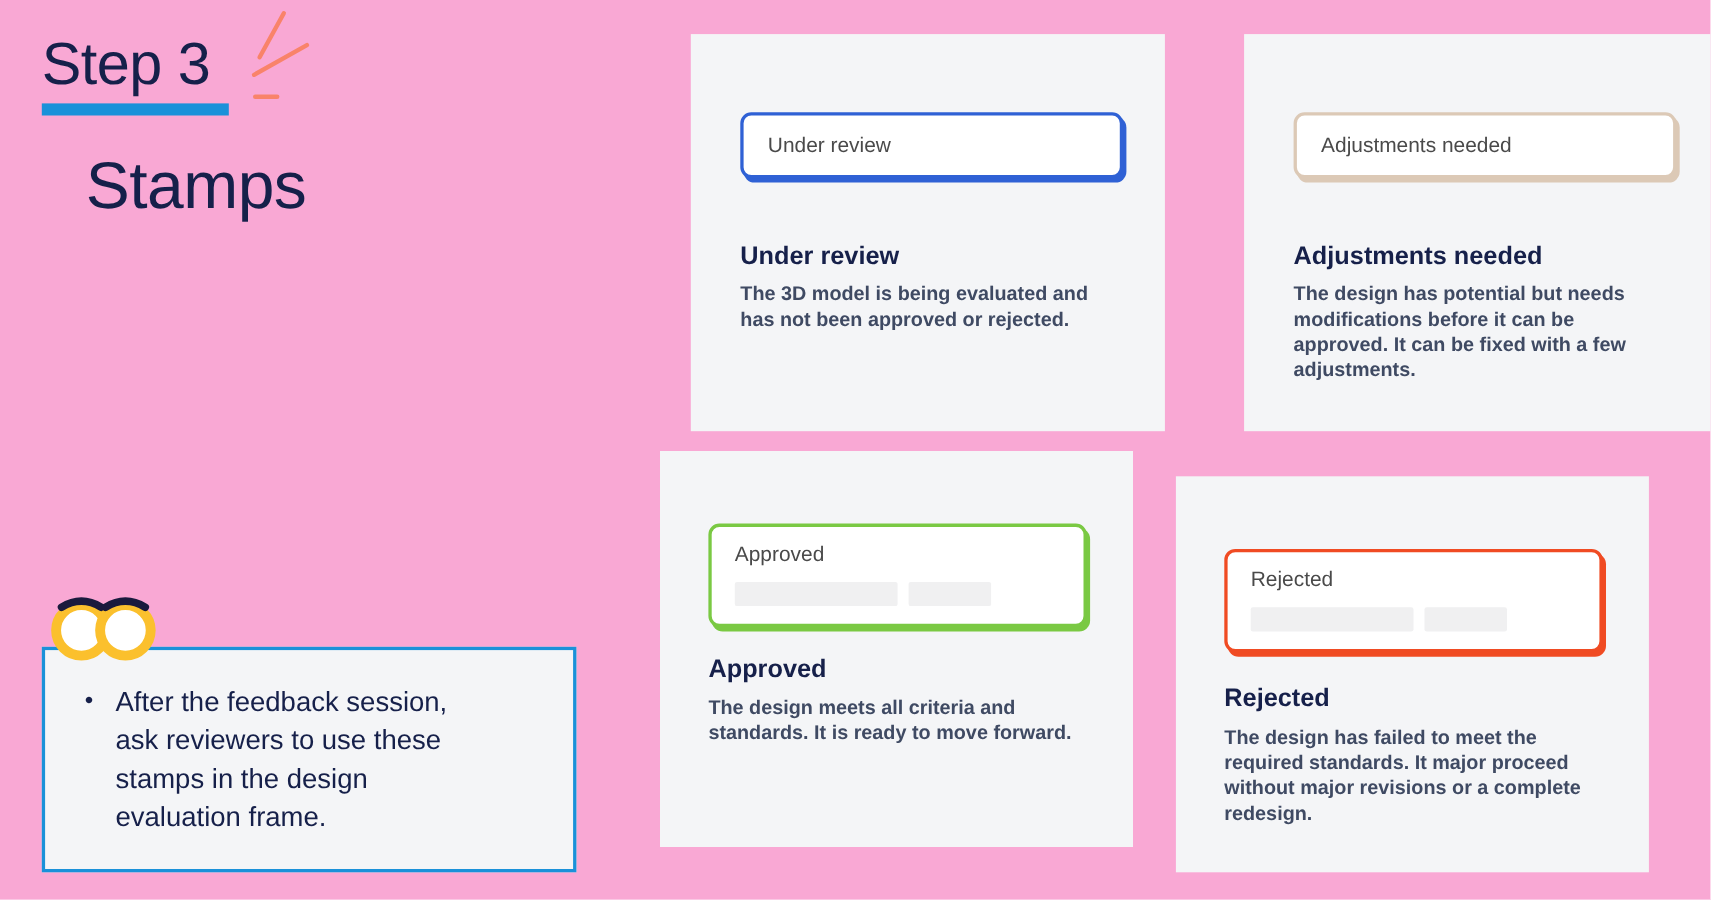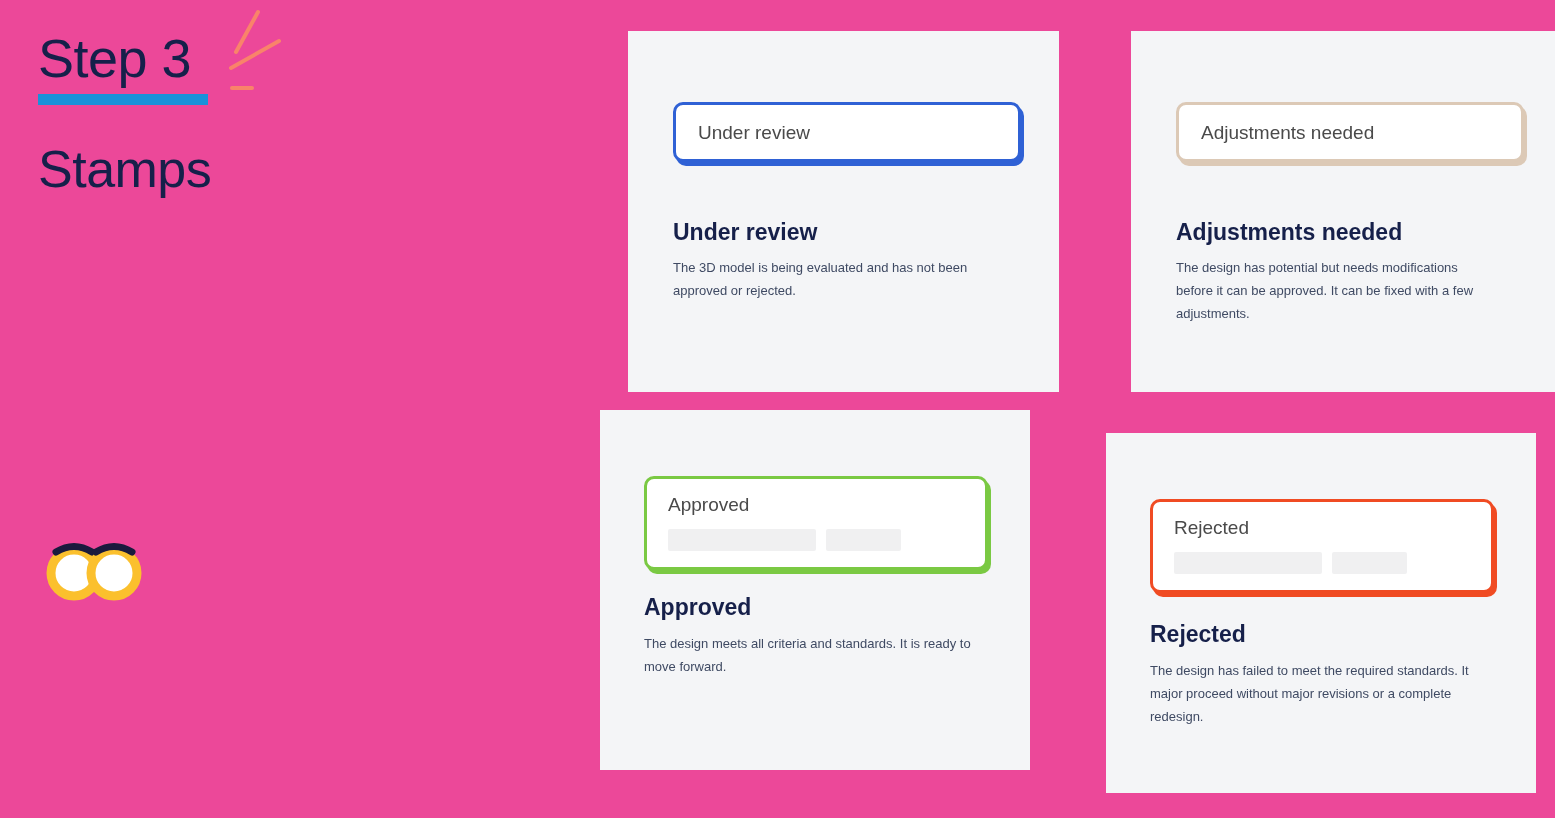--- a/index.html
+++ b/index.html
@@ -10,21 +10,21 @@
     height: 818px;
     background: #ffffff;
     font-family: "Liberation Sans", sans-serif;
     overflow: hidden;
   }
 
   #page {
     position: relative;
     width: 1555px;
     height: 818px;
-    background: #ec4899;
+    background: #f9a8d4;
   }
 
   
   .left-col {
     position: absolute;
     left: 38px;
     top: 26px;
     width: 530px;
   }
 
@@ -53,25 +53,26 @@
     position: absolute;
     left: 168px;
     top: -22px;
     width: 100px;
     height: 90px;
     pointer-events: none;
   }
 
   .page-title {
     margin-top: 34px;
-    font-size: 52px;
+    font-size: 60px;
     line-height: 60px;
     font-weight: 400;
     color: #16204a;
     letter-spacing: -0.5px;
+    margin-left: 40px;
   }
 
   .page-subtitle {
     margin-top: 14px;
     font-size: 25px;
     line-height: 36px;
     font-weight: 400;
     color: #16204a;
     max-width: 500px;
   }
@@ -121,21 +122,21 @@
 
   
   .card {
     position: absolute;
     background: #f4f5f7;
   }
 
   .card-1 { left: 628px;  top: 31px;  width: 431px; height: 361px; }
   .card-2 { left: 1131px; top: 31px;  width: 440px; height: 361px; }
   .card-3 { left: 600px;  top: 410px; width: 430px; height: 360px; }
-  .card-4 { left: 1106px; top: 433px; width: 430px; height: 360px; }
+  .card-4 { left: 1069px; top: 433px; width: 430px; height: 360px; }
 
   .stamp {
     position: absolute;
     background: #ffffff;
     border-radius: 10px;
     border-style: solid;
     border-width: 3px;
   }
 
   .stamp-label {
@@ -159,23 +160,23 @@
     position: absolute;
     font-size: 23px;
     line-height: 28px;
     font-weight: 700;
     color: #16204a;
     white-space: nowrap;
   }
 
   .card-body {
     position: absolute;
-    font-size: 13px;
+    font-size: 18px;
     line-height: 23px;
-    font-weight: 400;
+    font-weight: 700;
     color: #3f4a63;
   }
 
   
   .stamp-1 {
     left: 45px; top: 71px; width: 348px; height: 60px;
     border-color: #2f61d5;
     box-shadow: 3px 4px 0 0 #2f61d5;
   }
   .stamp-1 .stamp-label { position: absolute; left: 22px; top: 16px; }
@@ -243,20 +244,25 @@
       <path d="M14 17 Q32 6 50 17" fill="none" stroke="#1a1a3d" stroke-width="7" stroke-linecap="round"></path>
 
       <circle cx="72" cy="38" r="24" fill="#ffffff" stroke="#ffffff" stroke-width="5"></circle>
       <circle cx="72" cy="38" r="23" fill="none" stroke="#fbc02d" stroke-width="9"></circle>
       <circle cx="72" cy="38" r="16" fill="#ffffff"></circle>
       <path d="M72 22 a16 16 0 1 0 0 32 a12 12 0 1 1 0 -32 z" fill="#1a1a3d"></path>
       <path d="M54 17 Q72 6 90 17" fill="none" stroke="#1a1a3d" stroke-width="7" stroke-linecap="round"></path>
     </g>
   </svg>
 
+  <div class="callout">
+    <ul class="callout-list">
+      <li class="callout-item">After the feedback session, ask reviewers to use these stamps in the design evaluation frame.</li>
+    </ul>
+  </div>
 
   <div class="card card-1">
     <div class="stamp stamp-1">
       <span class="stamp-label">Under review</span>
     </div>
     <div class="card-heading head-1">Under review</div>
     <div class="card-body body-1">The 3D model is being evaluated and has not been approved or rejected.</div>
   </div>
 
   <div class="card card-2">

